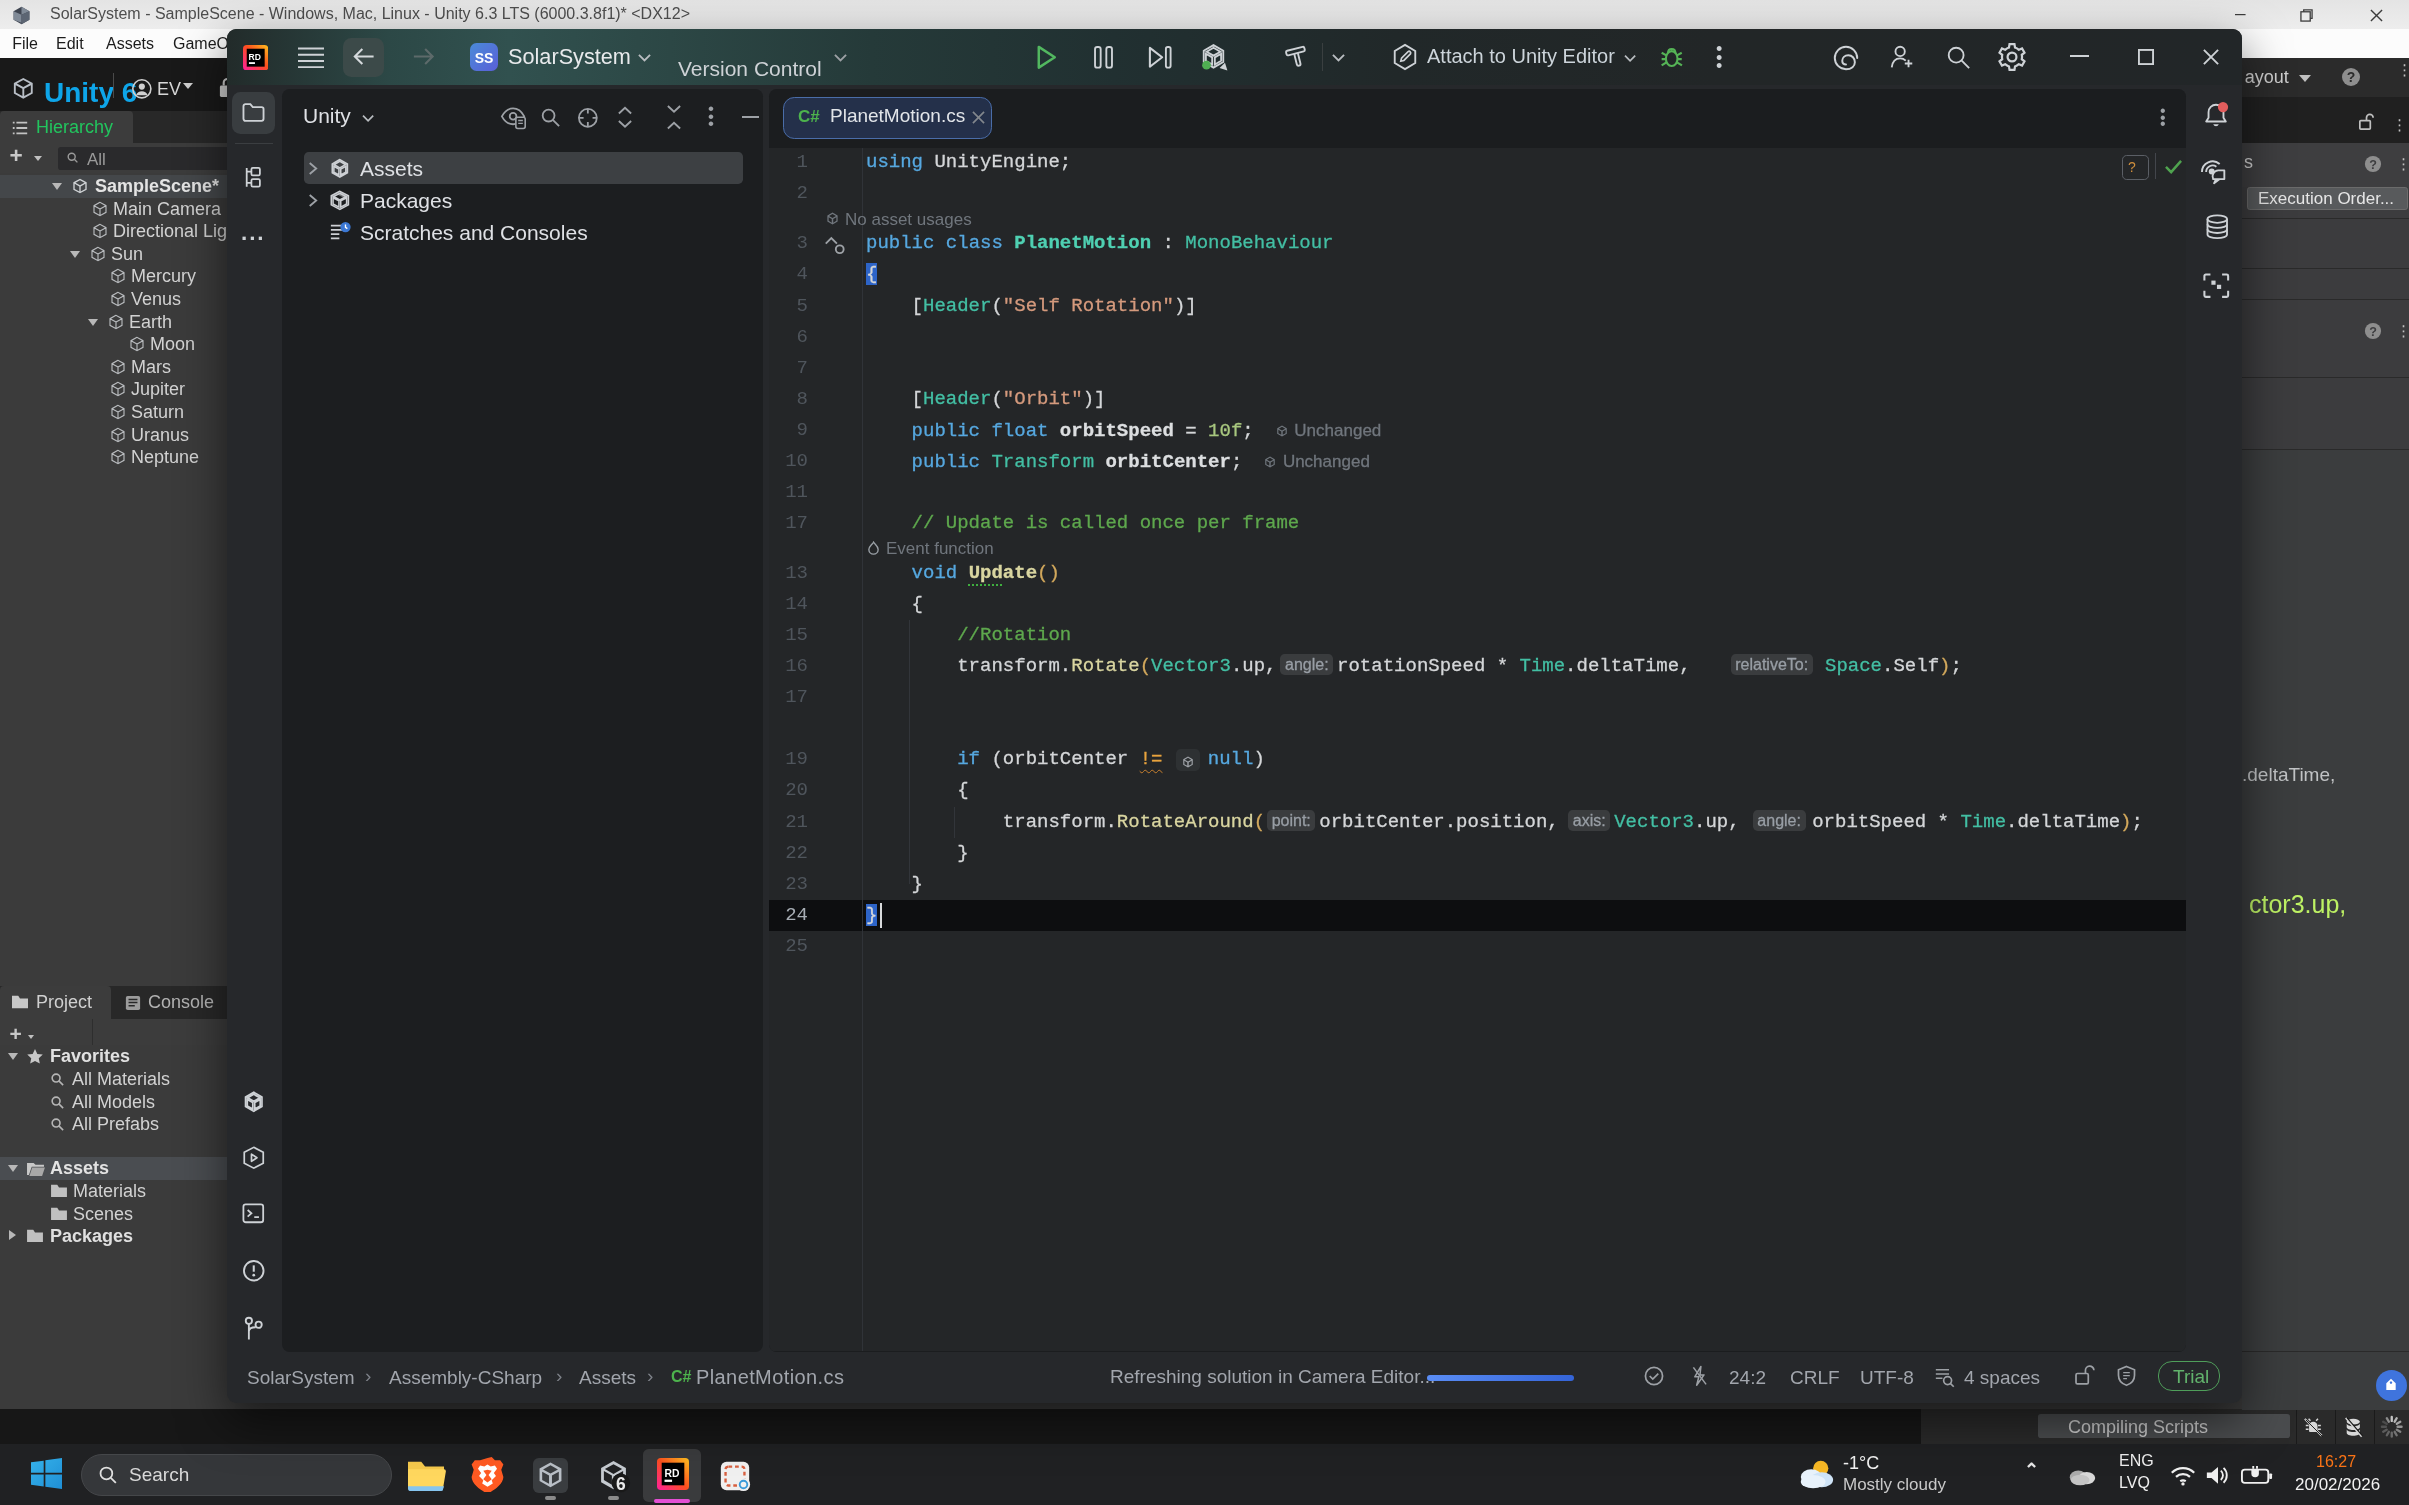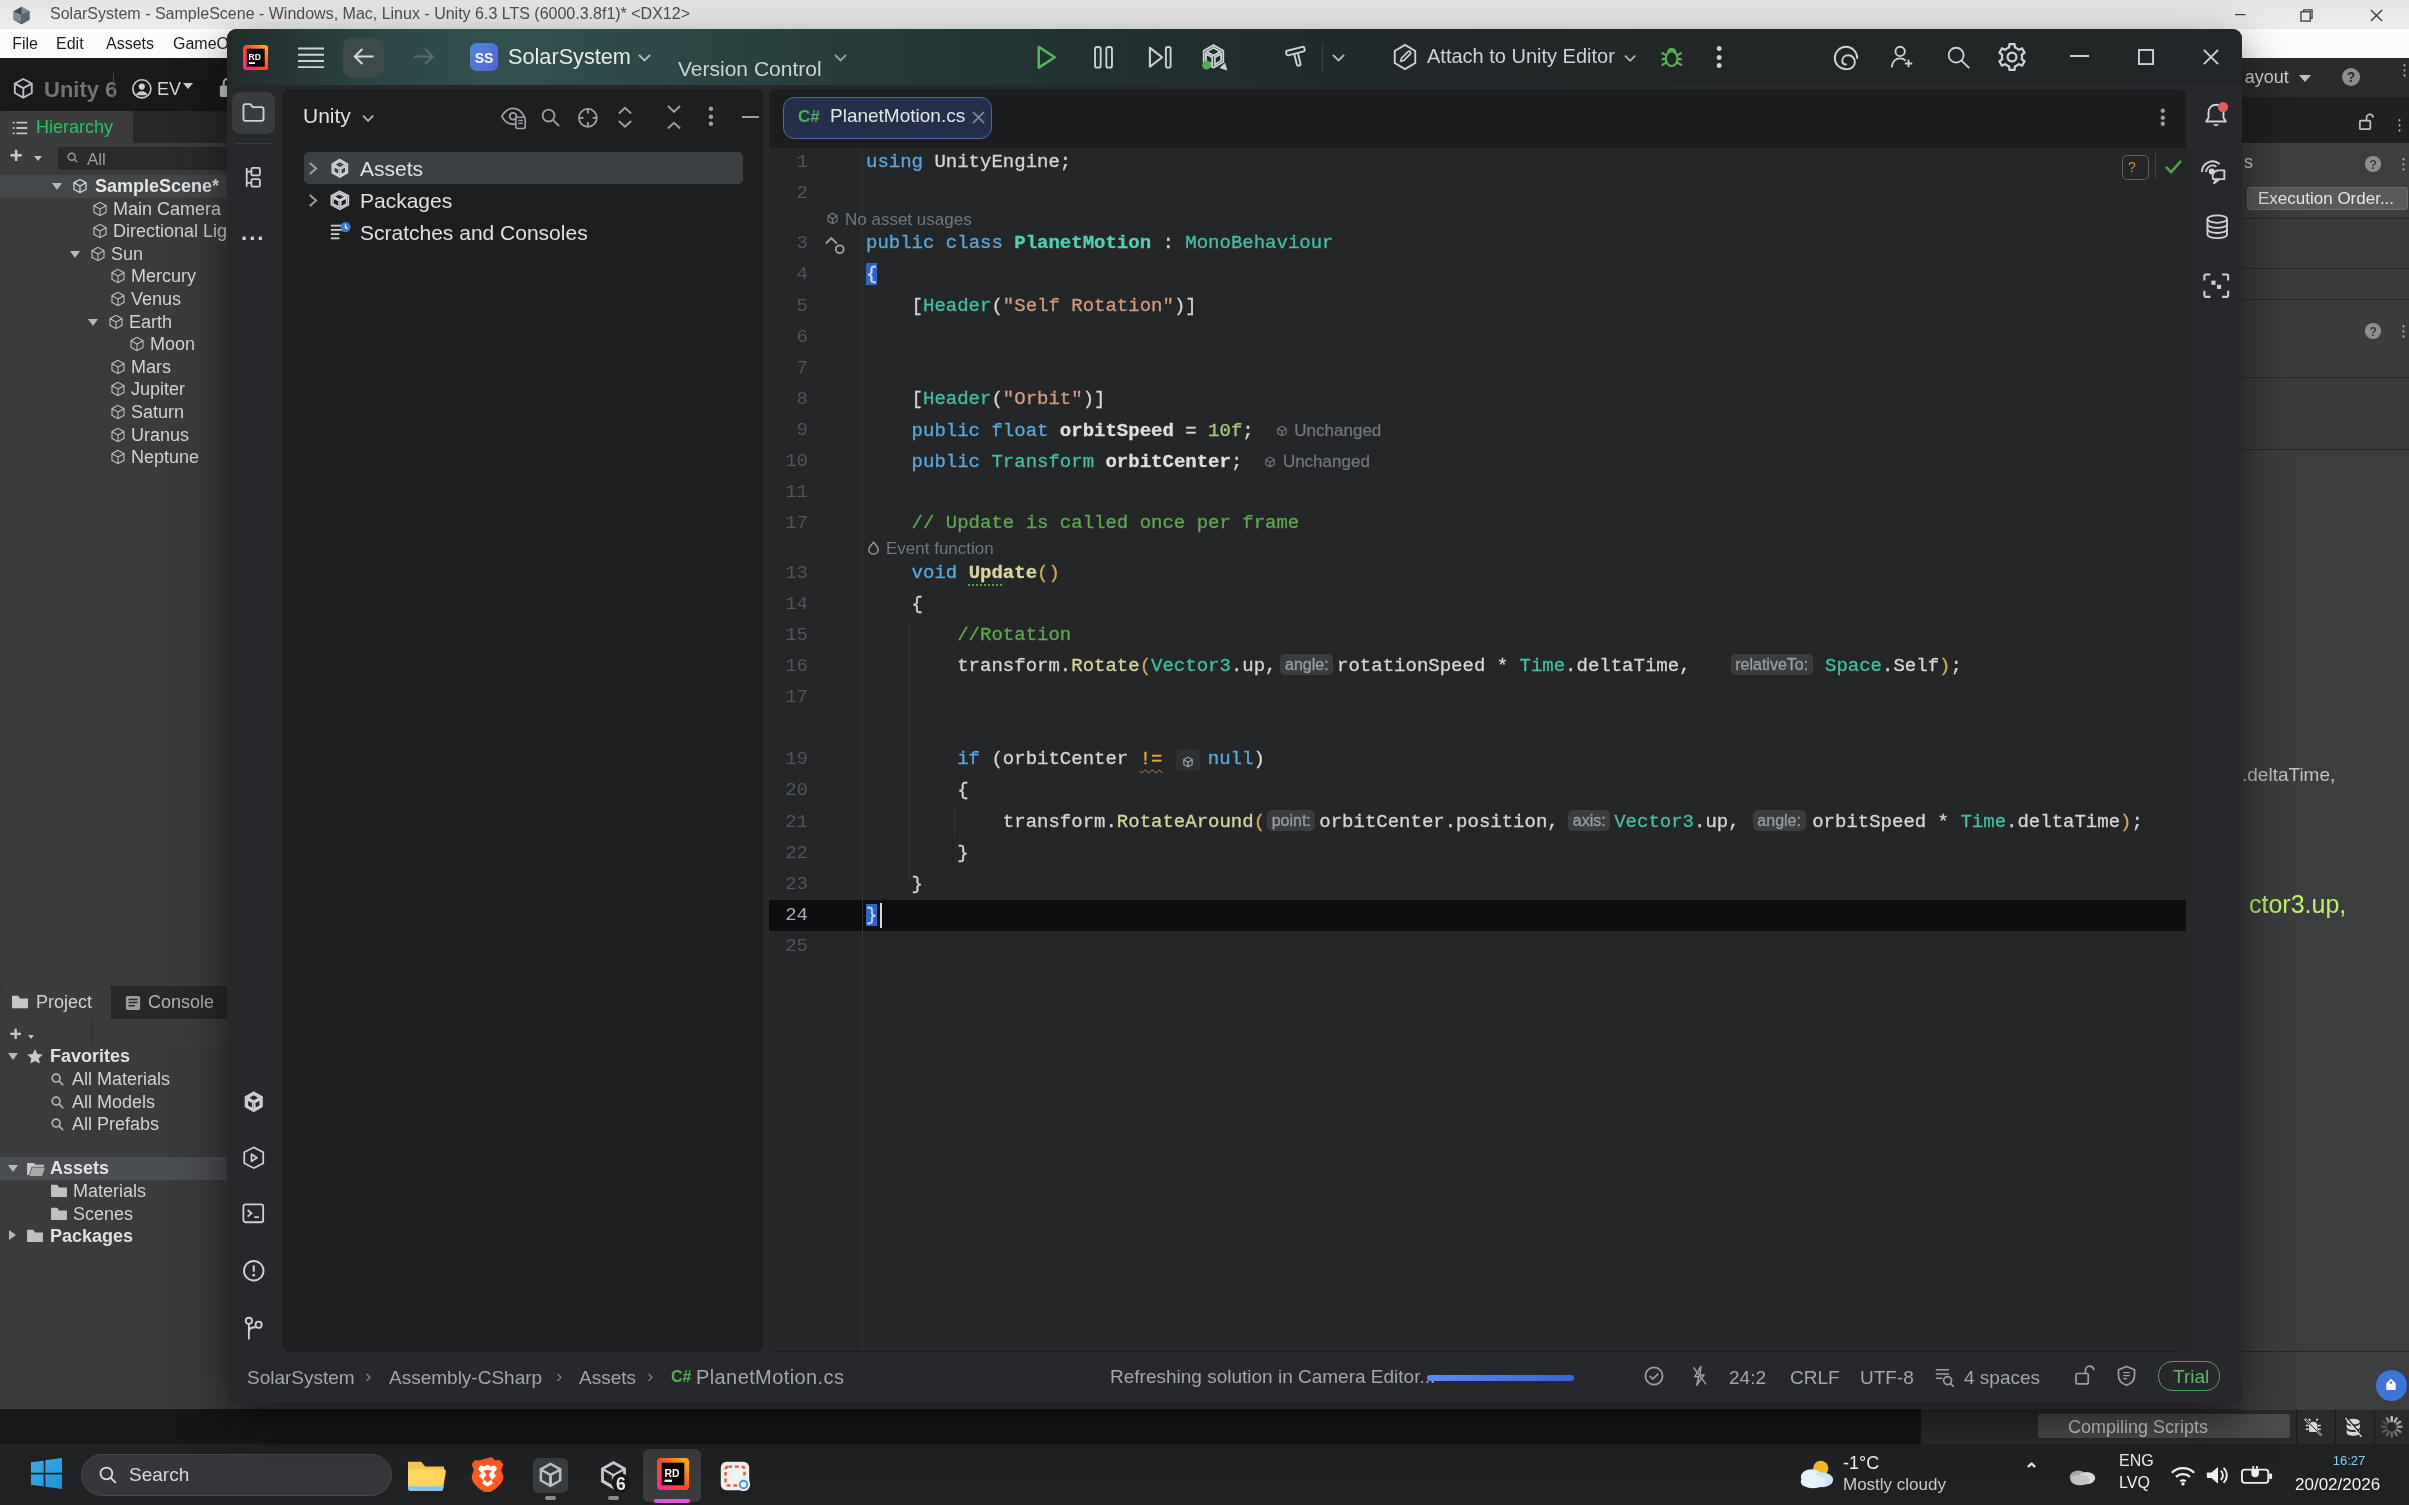--- a/index.html
+++ b/index.html
@@ -66,21 +66,21 @@
 <div class="abs u-menu">
   <span style="left:12.2px">File</span>
     <span style="left:56px">Edit</span>
     <span style="left:106px">Assets</span>
     <span style="left:173px">GameObject</span>
 </div>
 <div class="abs u-toolbar">
   <svg class="abs" style="left:12.2px;top:19px" width="22.6" height="22.6" viewBox="0 0 24 24">
       <path fill="#b8bec6" d="M12 1 2 6.5v11L12 23l10-5.5v-11zM12 3.3l6.8 3.7L12 10.7 5.2 7zM4 8.8l7 3.8v7.6l-7-3.8zm16 0v7.6l-7 3.8v-7.6z"></path>
     </svg>
-  <span class="abs" style="left:44px;top:19px;color:#737373;font-weight:bold;font-size:22px">Unity 6</span>
+  <span class="abs" style="left:44px;top:19px;color:#0ea5e9;font-weight:bold;font-size:28px">Unity 6</span>
   <div class="abs" style="left:113px;top:15px;width:0.9px;height:24.5px;background:#4a4a4a"></div>
   <svg class="abs" style="left:131px;top:20px" width="21.7" height="21.7" viewBox="0 0 24 24">
       <circle cx="12" cy="12" r="10" fill="none" stroke="#cfcfcf" stroke-width="1.8"></circle>
       <circle cx="12" cy="9.5" r="3.4" fill="#cfcfcf"></circle>
       <path d="M5.5 19a7 7 0 0 1 13 0" fill="#cfcfcf"></path>
     </svg>
   <span class="abs" style="left:157px;top:21px;color:#d6d6d6;font-size:18px">EV</span>
   <div class="abs" style="left:183px;top:25.4px;width:0;height:0;border-left:5.6px solid transparent;border-right:5.6px solid transparent;border-top:6.6px solid #cfcfcf"></div>
   <svg class="abs" style="left:218px;top:19px" width="19" height="21" viewBox="0 0 20 22">
       <rect x="2" y="9" width="16" height="12" rx="1.5" fill="#cfcfcf"></rect>
@@ -427,21 +427,21 @@
   <svg class="abs" style="left:2205px;top:20px" width="26" height="22.6" viewBox="0 0 28 24">
       <path fill="#f0f0f0" d="M2 9h5l7-6v18l-7-6H2z"></path>
       <path d="M17 7a6.5 6.5 0 0 1 0 10M20 4a11 11 0 0 1 0 16" fill="none" stroke="#f0f0f0" stroke-width="2"></path>
     </svg>
   <svg class="abs" style="left:2241px;top:20px" width="32" height="22.6" viewBox="0 0 34 24">
       <rect x="1" y="6" width="28" height="14" rx="3" fill="none" stroke="#f0f0f0" stroke-width="2"></rect>
       <rect x="30" y="10" width="3" height="6" rx="1" fill="#f0f0f0"></rect>
       <path fill="#f0f0f0" d="M13 5V2m4 3V2" stroke="#f0f0f0" stroke-width="2"></path>
       <path fill="#f0f0f0" d="M11 6h8v4a4 4 0 0 1-8 0z"></path>
     </svg>
-  <span class="abs" style="left:2316px;top:8.5px;color:#7dd3fc;font-size:13px;width:66px;text-align:center;display:inline-block">16:27</span>
+  <span class="abs" style="left:2316px;top:8.5px;color:#f97316;font-size:16px;width:66px;text-align:left;display:inline-block">16:27</span>
   <span class="abs" style="left:2295px;top:31px;color:#f2f2f2;font-size:17px">20/02/2026</span>
 </div>
 
 <div class="abs rider">
   <div class="r-title">
     <svg class="abs" style="left:16px;top:16px" width="25.4" height="25.4" viewBox="0 0 34 34">
         <defs>
           <linearGradient id="rd2" x1="0" y1="1" x2="1" y2="0">
             <stop offset="0" stop-color="#ff1f9c"></stop>
             <stop offset=".55" stop-color="#fc4f1e"></stop>

